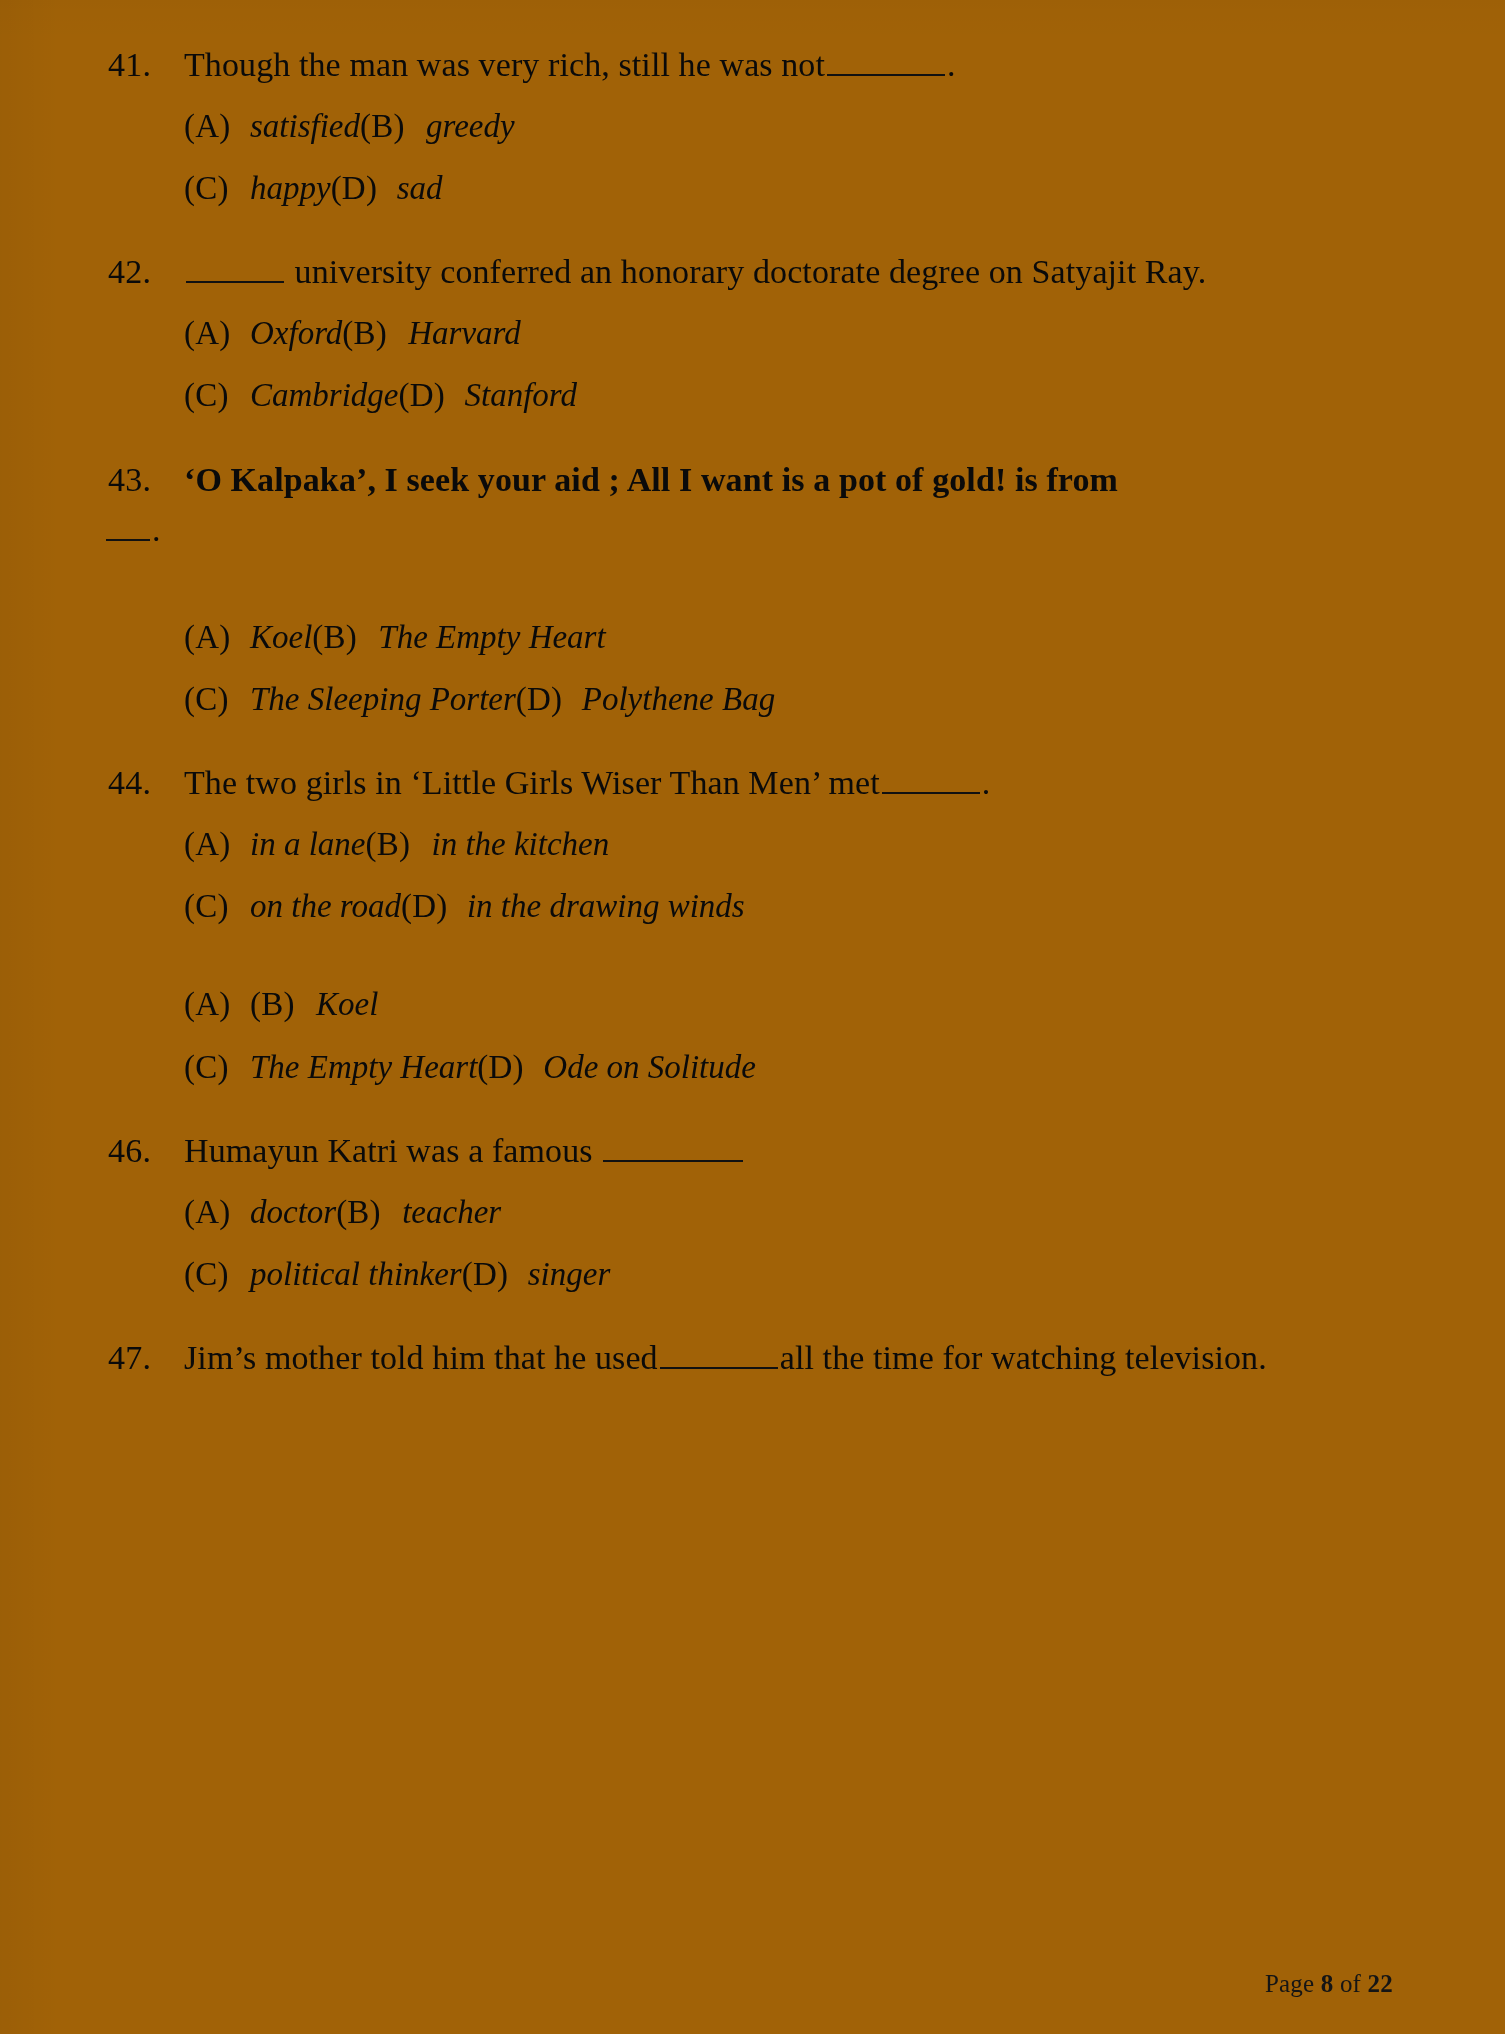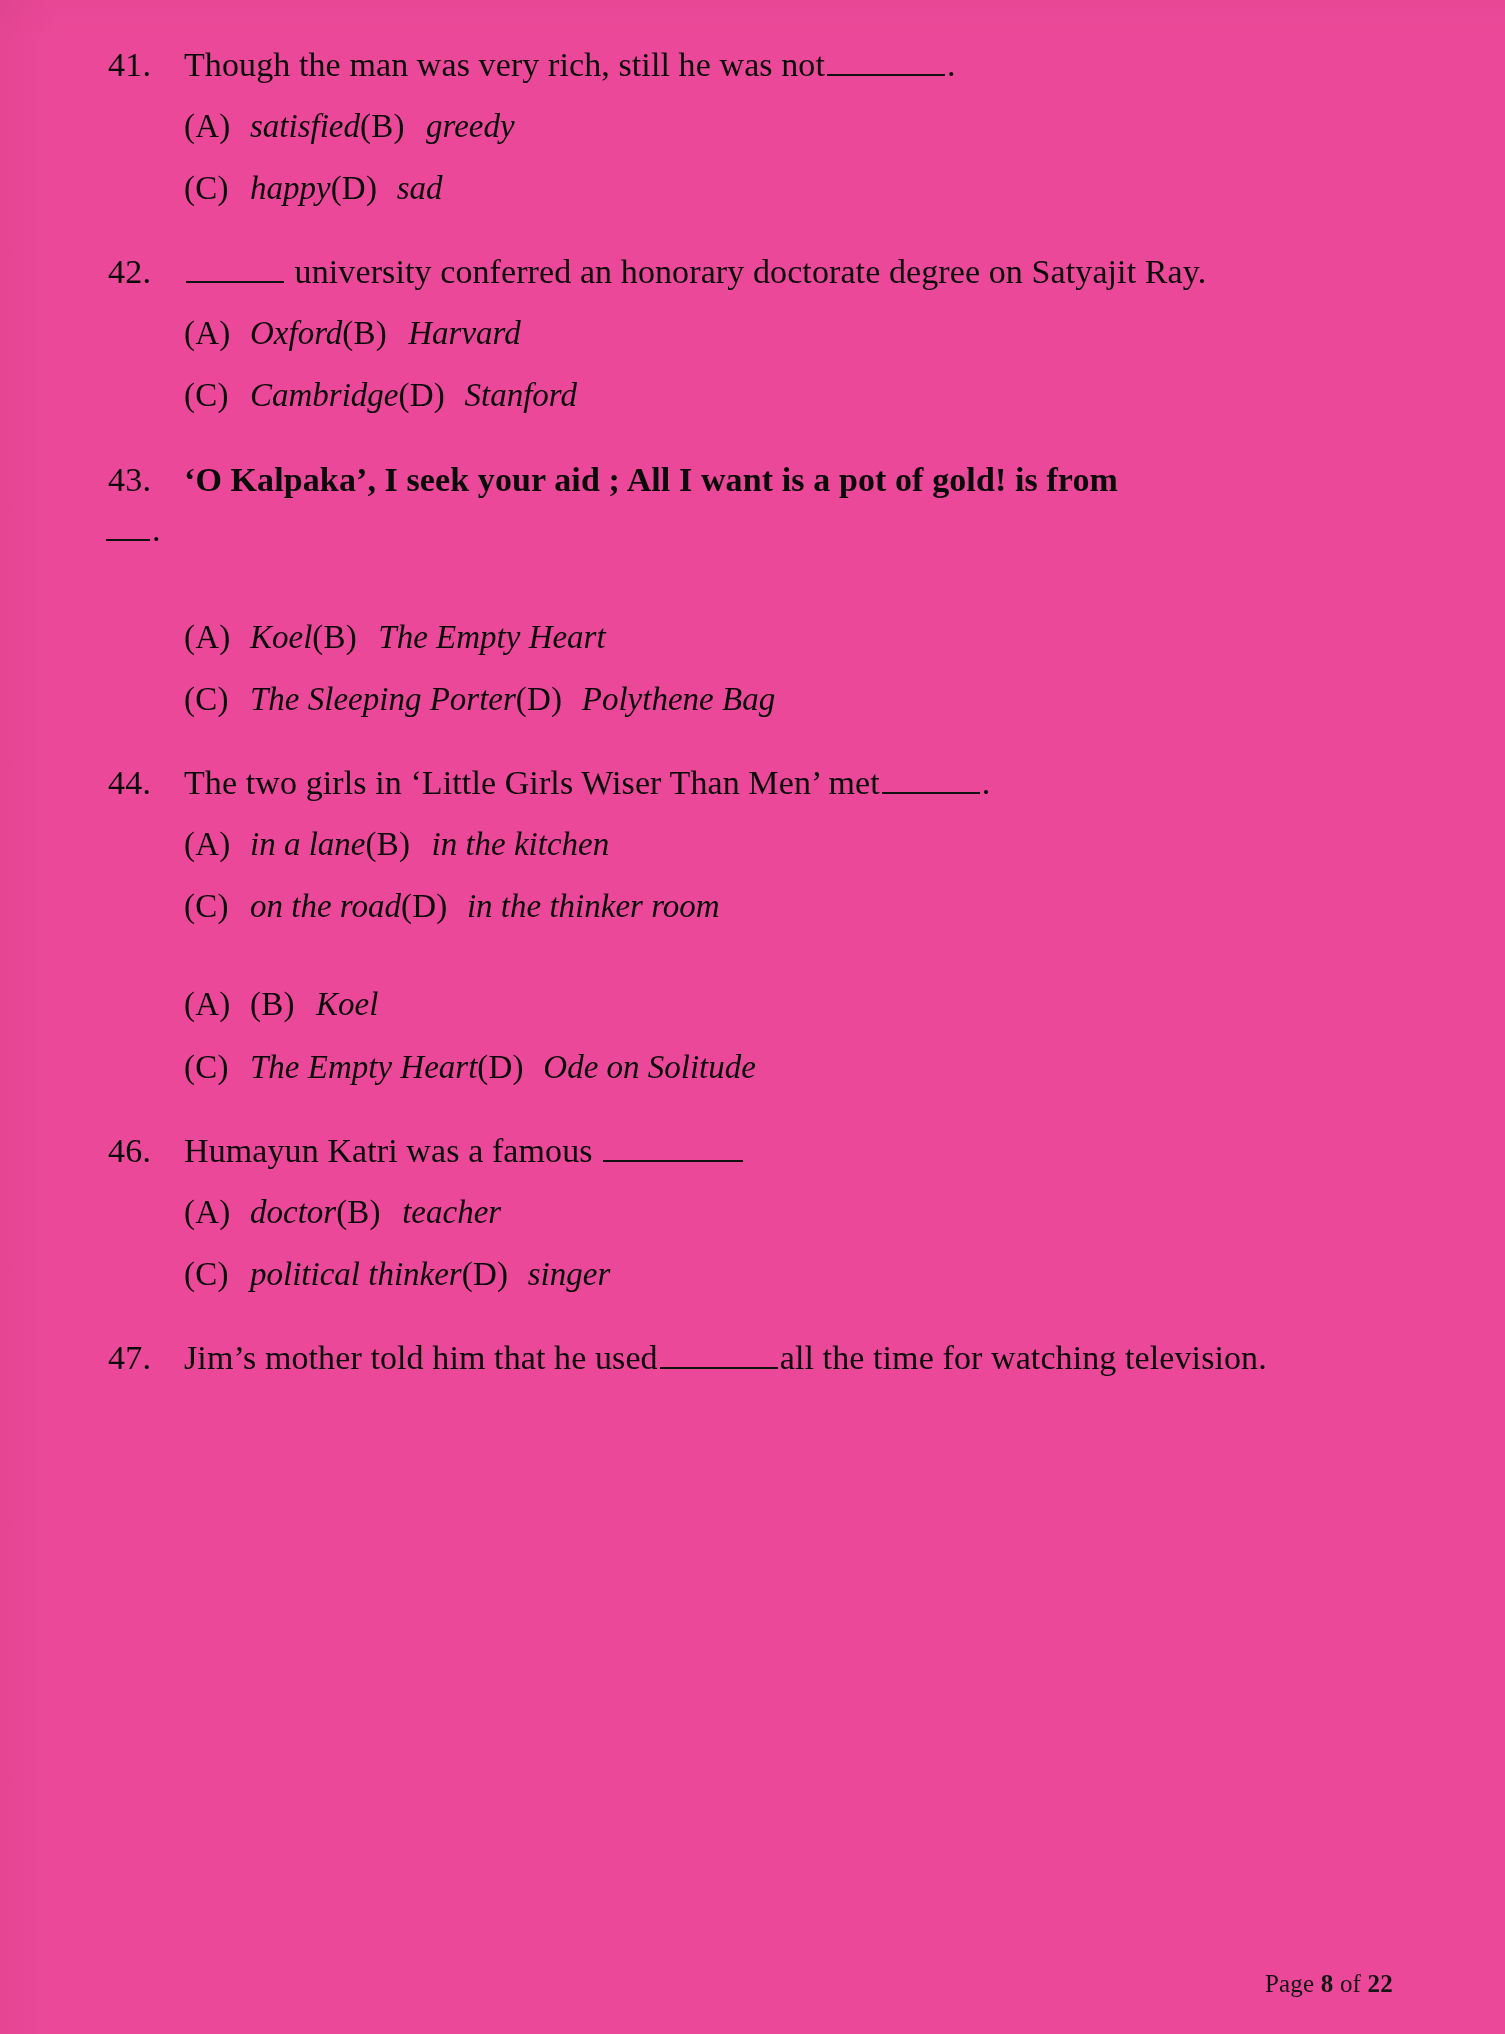--- a/index.html
+++ b/index.html
@@ -13,21 +13,21 @@
     height: 2034px;
     position: relative;
     font-family: "Liberation Serif", "DejaVu Serif", serif;
     color: #0a0a0a;
     overflow: hidden;
   }
 
   .page {
     position: absolute;
     inset: 0;
-    background: #ec4899;
+    background: #a16207;
     padding-left: 45px;
   }
 
   
   .page::before {
     content: "";
     position: absolute;
     inset: 0;
     background:
       linear-gradient(to right, rgba(0,0,0,0.035) 0px, rgba(0,0,0,0.0) 60px),
@@ -300,21 +300,21 @@
           </div>
         </div>
         <div class="optrow">
           <div class="spacer"></div>
           <div class="opt">
             <span class="optlabel">(C)</span>
             <span class="opttext">on the road</span>
           </div>
           <div class="opt">
             <span class="optlabel">(D)</span>
-            <span class="opttext">in the thinker room</span>
+            <span class="opttext">in the drawing winds</span>
           </div>
         </div>
       </div>
     </div>
 
     <div class="gap-q"></div>
 
     <div class="question">
       <div class="options cols-xwide">
         <div class="optrow">

